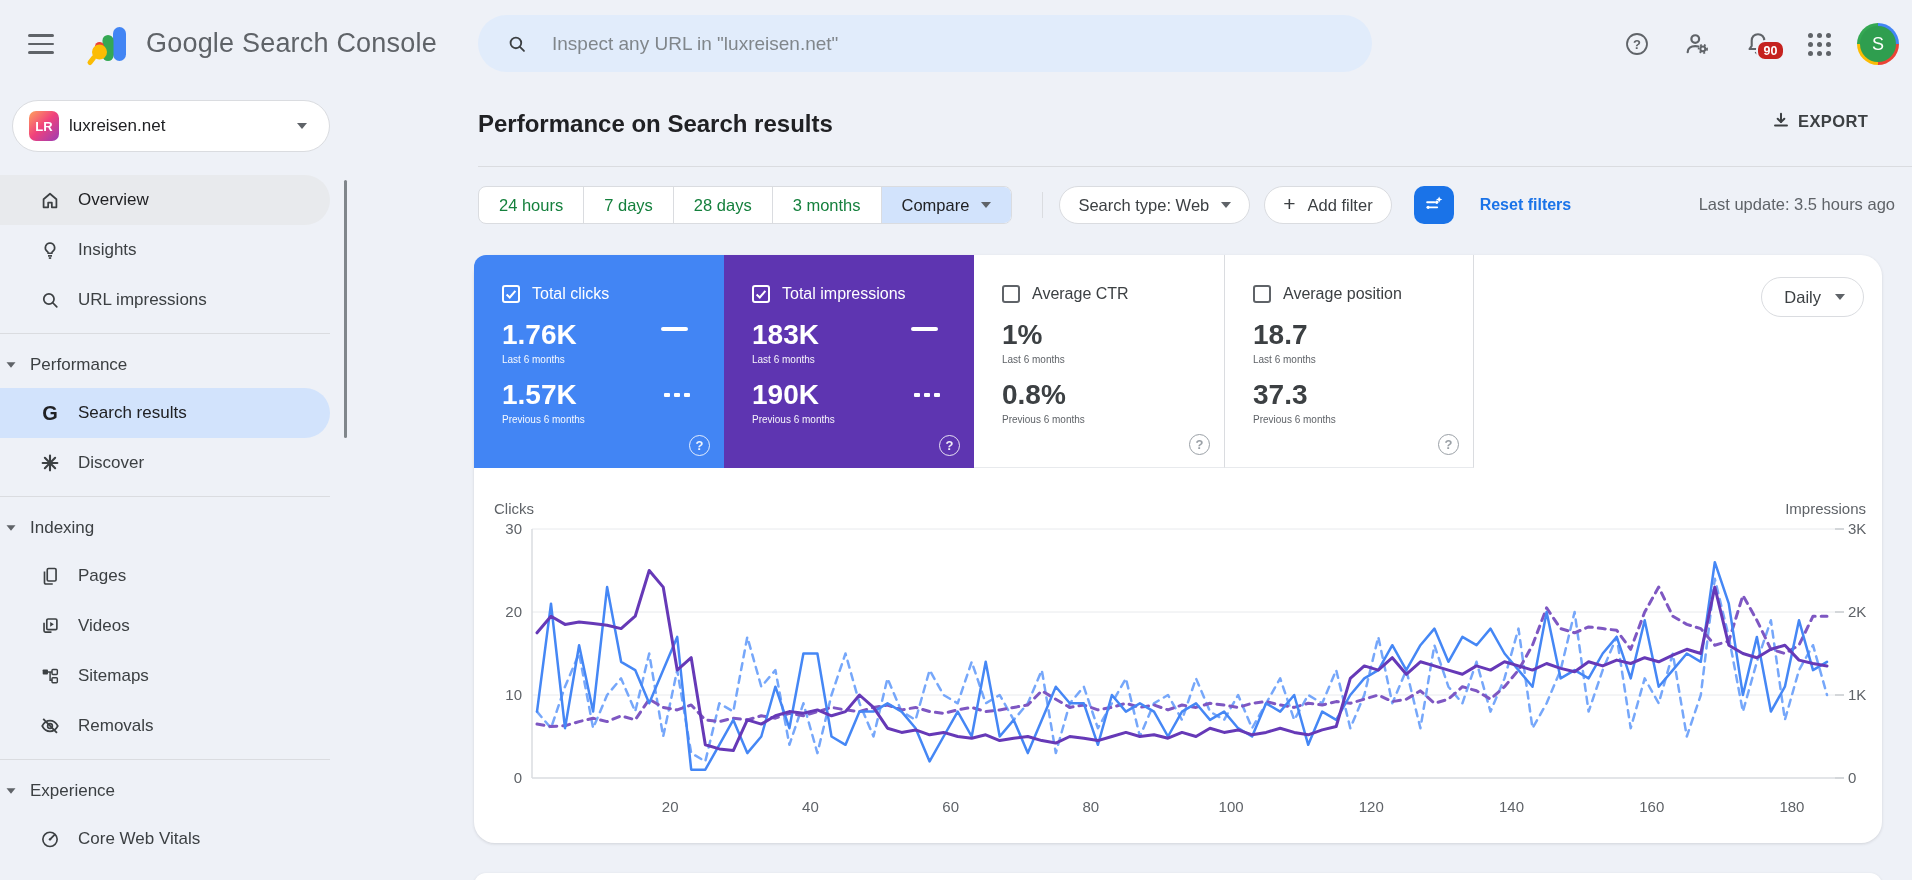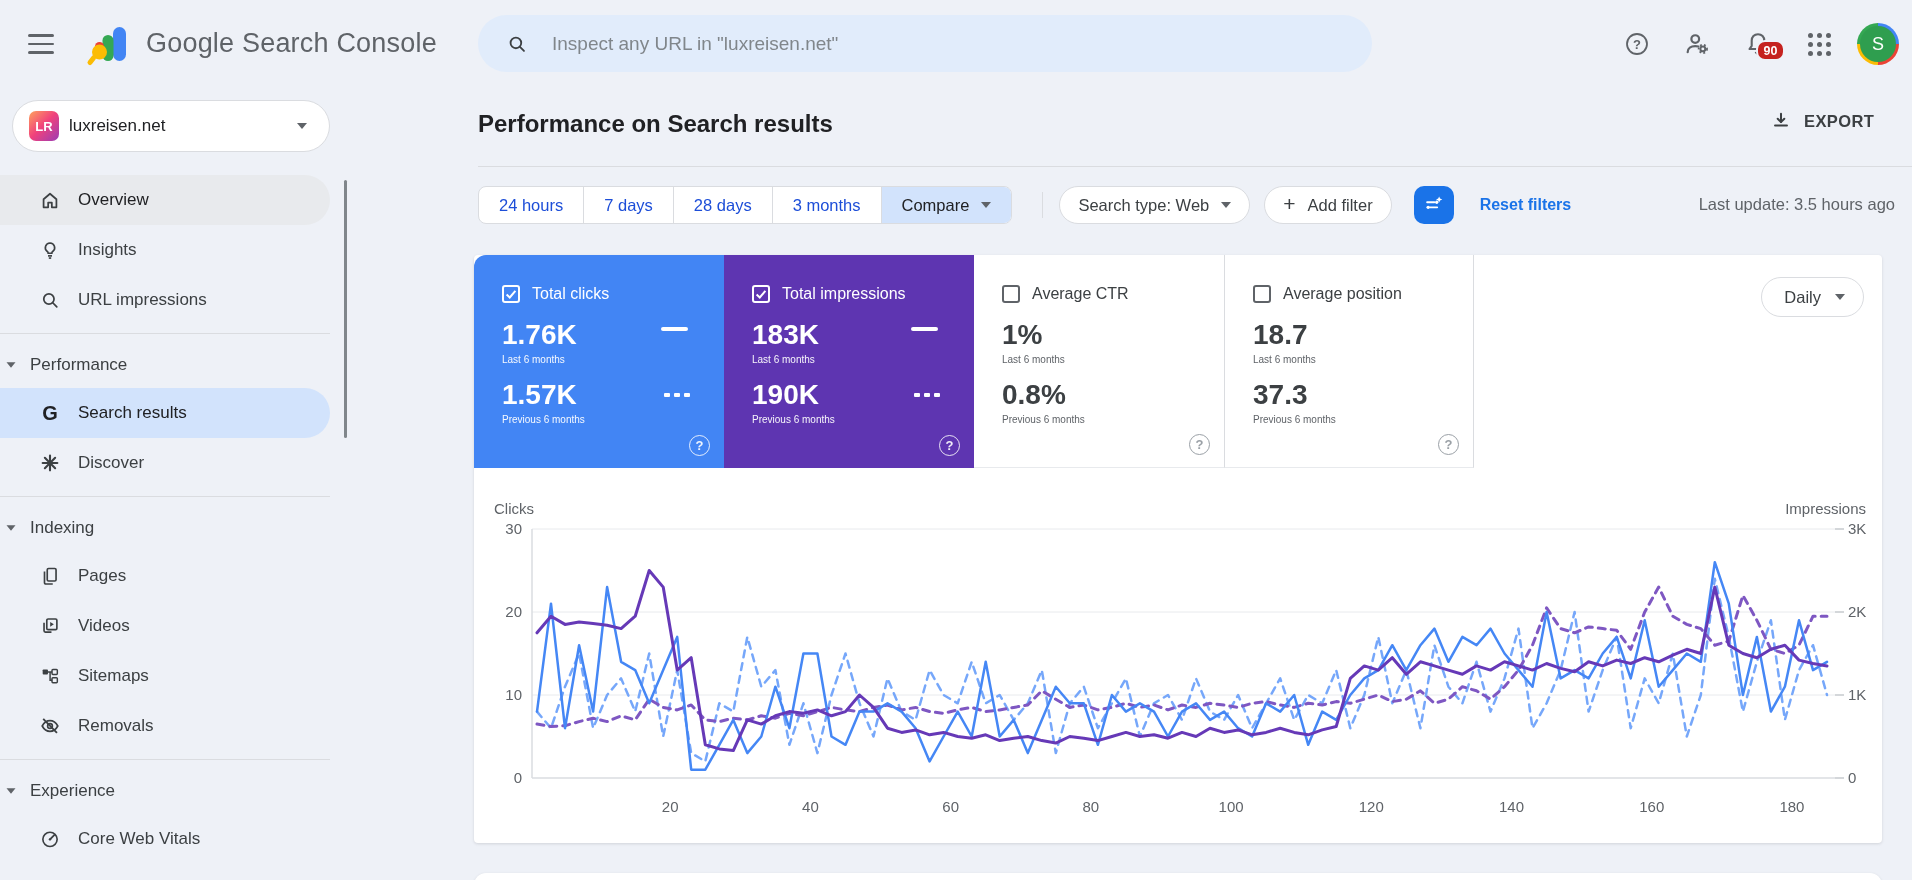--- a/index.html
+++ b/index.html
@@ -36,38 +36,38 @@
   .nav-item.active-gray { background:#e8eaed; color:#202124; }
   .nav-item.active-blue { background:#d2e3fc; color:#202124; }
   .nav-section { height:46px; display:flex; align-items:center; padding-left:6px; font-size:17px; color:#3c4043; cursor:pointer; }
   .nav-section .caret { margin-right:14px; transform:scale(.9); }
   .nav-divider { border:none; border-top:1px solid #dadce0; margin:8px 0 8px 0; }
   .g-letter { font-size:20px; font-weight:bold; color:#202124; }
   .scrollbar-thumb { position:absolute; left:344px; top:180px; width:3px; height:258px; background:#80868b; border-radius:2px; cursor:grab; }
 
   
   .page-title { position:absolute; left:478px; top:110px; font-size:24px; color:#202124; }
-  .export-btn { position:absolute; left:1770px; top:110px; display:flex; align-items:center; gap:12px; font-size:16.5px; font-weight:bold; color:#3c4043; letter-spacing:.4px; cursor:pointer; }
+  .export-btn { position:absolute; left:1770px; top:110px; display:flex; align-items:center; gap:6px; font-size:16.5px; font-weight:bold; color:#3c4043; letter-spacing:.4px; cursor:pointer; }
   .title-divider { position:absolute; left:478px; top:166px; width:1434px; border:none; border-top:1px solid #dadce0; }
 
   
   .filter-row { position:absolute; left:478px; top:186px; height:38px; width:1420px; display:flex; align-items:center; }
   .seg-group { display:flex; height:38px; border:1px solid #dadce0; border-radius:8px; overflow:hidden; background:#fff; }
-  .seg { padding:0 20px; display:flex; align-items:center; font-size:16.5px; color:#1d4ed8; border-right:1px solid #dadce0; cursor:pointer; white-space:nowrap; }
+  .seg { padding:0 20px; display:flex; align-items:center; font-size:16.5px; color:#15803d; border-right:1px solid #dadce0; cursor:pointer; white-space:nowrap; }
   .seg:last-child { border-right:none; }
   .seg.compare { background:#d2e3fc; color:#202124; gap:12px; }
   .vsep { width:1px; height:26px; background:#dadce0; margin:0 16px 0 30px; }
   .pill-btn { height:38px; border:1px solid #dadce0; border-radius:19px; background:#fff; display:flex; align-items:center; padding:0 18px; font-size:16.5px; color:#3c4043; gap:12px; cursor:pointer; white-space:nowrap; }
   .plus { font-size:21px; color:#3c4043; font-weight:400; margin-top:-2px; }
   .tune-btn { width:40px; height:38px; border-radius:10px; background:#1a73e8; margin-left:22px; display:flex; align-items:center; justify-content:center; cursor:pointer; }
   .reset-link { margin-left:26px; font-size:16px; font-weight:bold; color:#1a73e8; cursor:pointer; white-space:nowrap; }
   .last-update { position:absolute; right:17px; top:195px; font-size:16.5px; color:#5f6368; }
 
   
-  .main-card { position:absolute; left:474px; top:255px; width:1408px; height:588px; background:#fff; border-radius:4px; box-shadow:0 1px 3px rgba(60,64,67,.16); }
+  .main-card { position:absolute; left:474px; top:255px; width:1408px; height:588px; background:#fff; border-radius:21px; box-shadow:0 1px 3px rgba(60,64,67,.16); }
   .tiles { position:absolute; top:0; left:0; height:213px; display:flex; }
   .tile { width:250px; height:213px; position:relative; padding:30px 0 0 28px; cursor:pointer; }
   .tile.t0 { border-radius:12px 0 0 0; }
   .tile.white { background:#fff; }
   .tile.white.bordered { border-left:1px solid #dadce0; }
   .tile.white { border-bottom:1px solid #e8eaed; }
   .tile.white.last { border-right:1px solid #dadce0; }
   .cb-row { display:flex; align-items:center; gap:12px; }
   .cbox { width:18px; height:18px; border:2px solid #fff; border-radius:3px; display:flex; align-items:center; justify-content:center; }
   .tile.white .cbox { border-color:#5f6368; }

